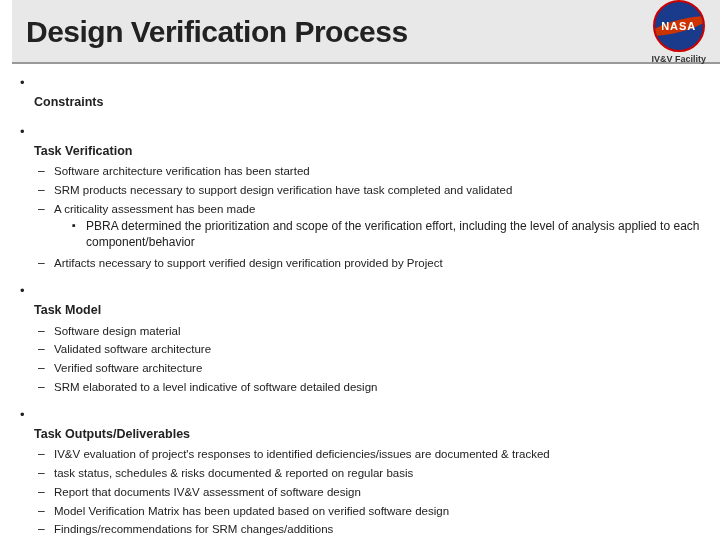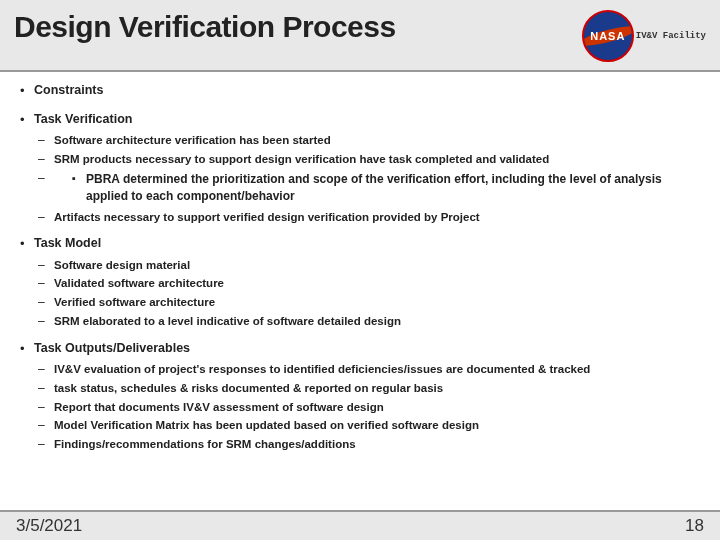--- a/index.html
+++ b/index.html
@@ -21,35 +21,37 @@
       flex-direction: column;
       padding: 0;
       position: relative;
     }
 
     
     .header {
       background: #e8e8e8;
       padding: 10px 14px 8px 14px;
       display: flex;
+      align-items: center;
       justify-content: space-between;
       border-bottom: 2px solid #999;
       min-height: 64px;
+      margin-left: 12px;
     }
 
     .header-title {
       font-size: 30px;
       font-weight: bold;
       color: #222;
       letter-spacing: -0.5px;
     }
 
     .nasa-logo {
       display: flex;
-      flex-direction: row;
+      flex-direction: column;
       align-items: center;
       gap: 2px;
     }
 
     .nasa-circle {
       width: 52px;
       height: 52px;
       border-radius: 50%;
       background: #1a3a8c;
       display: flex;
@@ -79,21 +81,20 @@
       transform: translate(-50%, -50%) rotate(-15deg);
       z-index: 1;
       border-radius: 50%;
     }
 
     .facility-label {
       font-size: 9px;
       color: #333;
       font-weight: bold;
       text-align: center;
-      font-family: Liberation Mono, monospace;
     }
 
     
     .content {
       flex: 1;
       padding: 10px 20px 8px 20px;
       display: flex;
       flex-direction: column;
       gap: 0;
     }
@@ -111,20 +112,21 @@
     .bullet {
       min-width: 14px;
       font-size: 13px;
       padding-top: 0px;
       line-height: 1.4;
     }
 
     .bullet-content {
       flex: 1;
       line-height: 1.4;
+      margin-top: 20px;
     }
 
     .section-title {
       font-weight: bold;
       font-size: 12.5px;
     }
 
     .dash-list {
       margin-left: 18px;
       margin-top: 1px;
@@ -139,21 +141,20 @@
 
     .dash {
       min-width: 16px;
       font-size: 12px;
       padding-top: 0;
     }
 
     .dash-content {
       flex: 1;
       font-size: 11.5px;
-      font-weight: bold;
     }
 
     .sub-dash-list {
       margin-left: 18px;
       margin-top: 1px;
     }
 
     .sub-dash-row {
       display: flex;
       align-items: flex-start;
@@ -218,20 +219,21 @@
           <span class="dash">–</span>
           <span class="dash-content">Software architecture verification has been started</span>
         </div>
         <div class="dash-row">
           <span class="dash">–</span>
           <span class="dash-content">SRM products necessary to support design verification have task completed and validated</span>
         </div>
         <div class="dash-row">
           <span class="dash">–</span>
           <div class="dash-content">
+            <span>A criticality assessment has been made</span>
             <div class="sub-dash-list">
               <div class="sub-dash-row">
                 <span class="sub-bullet">▪</span>
                 <span class="sub-content">PBRA determined the prioritization and scope of the verification effort, including the level of analysis applied to each component/behavior</span>
               </div>
             </div>
           </div>
         </div>
         <div class="dash-row">
           <span class="dash">–</span>

